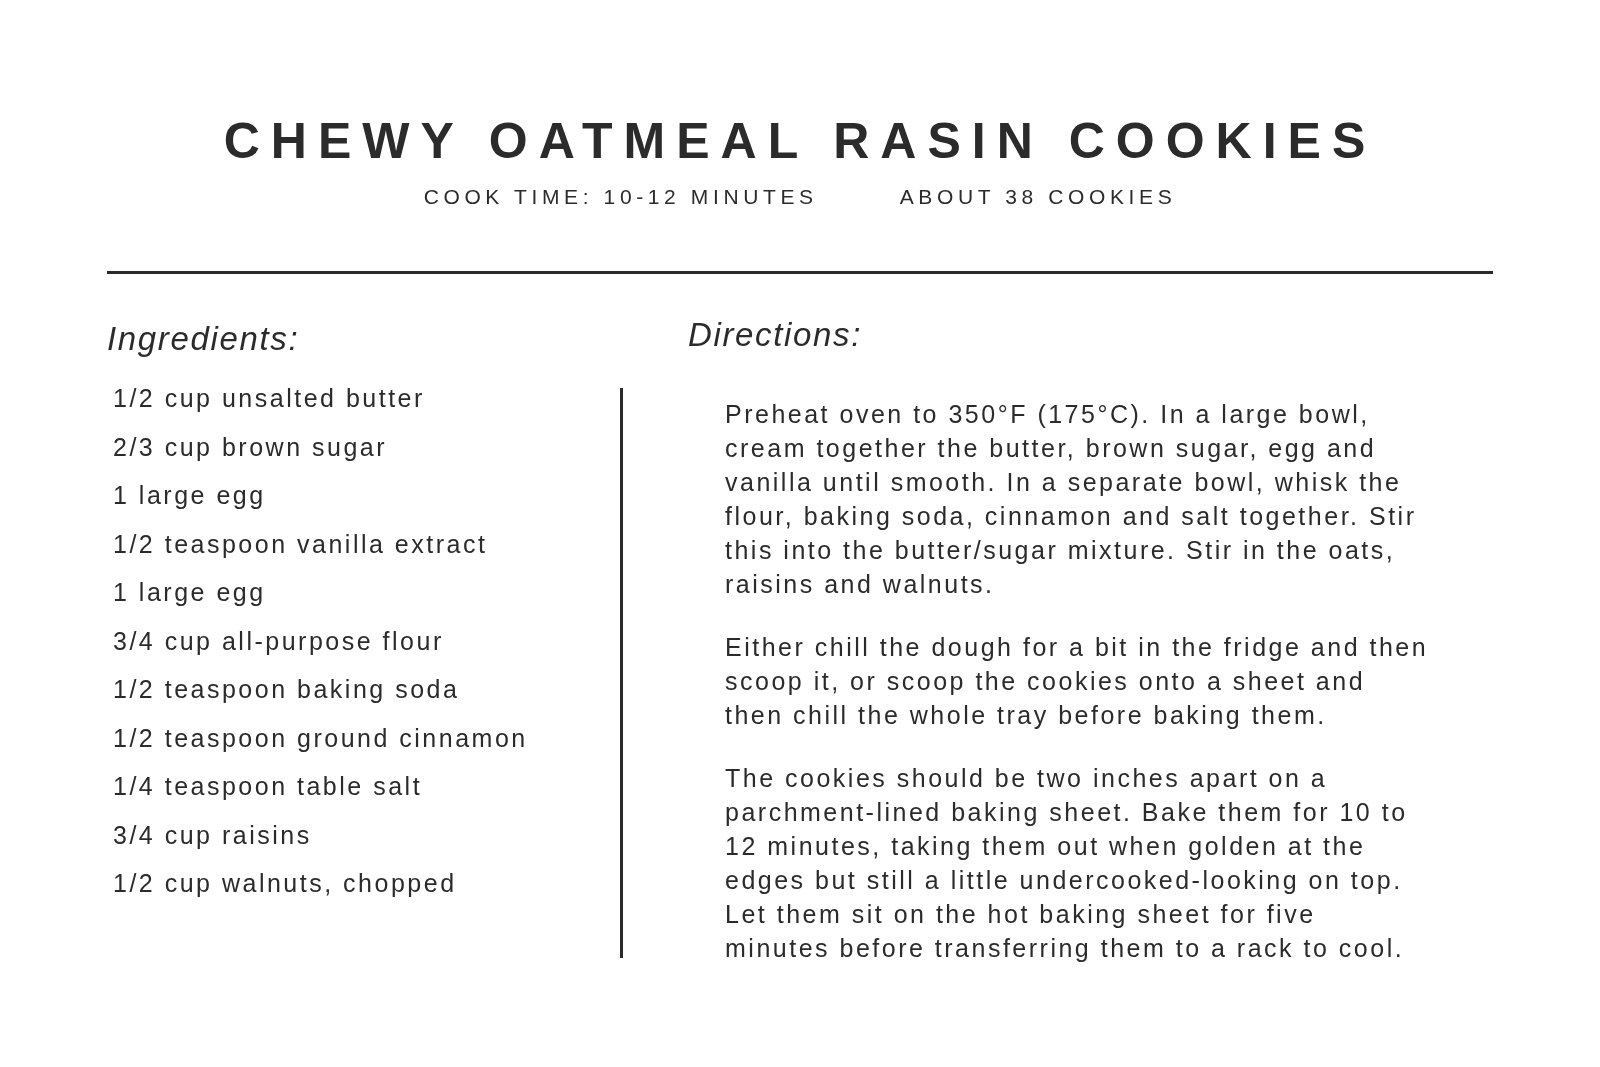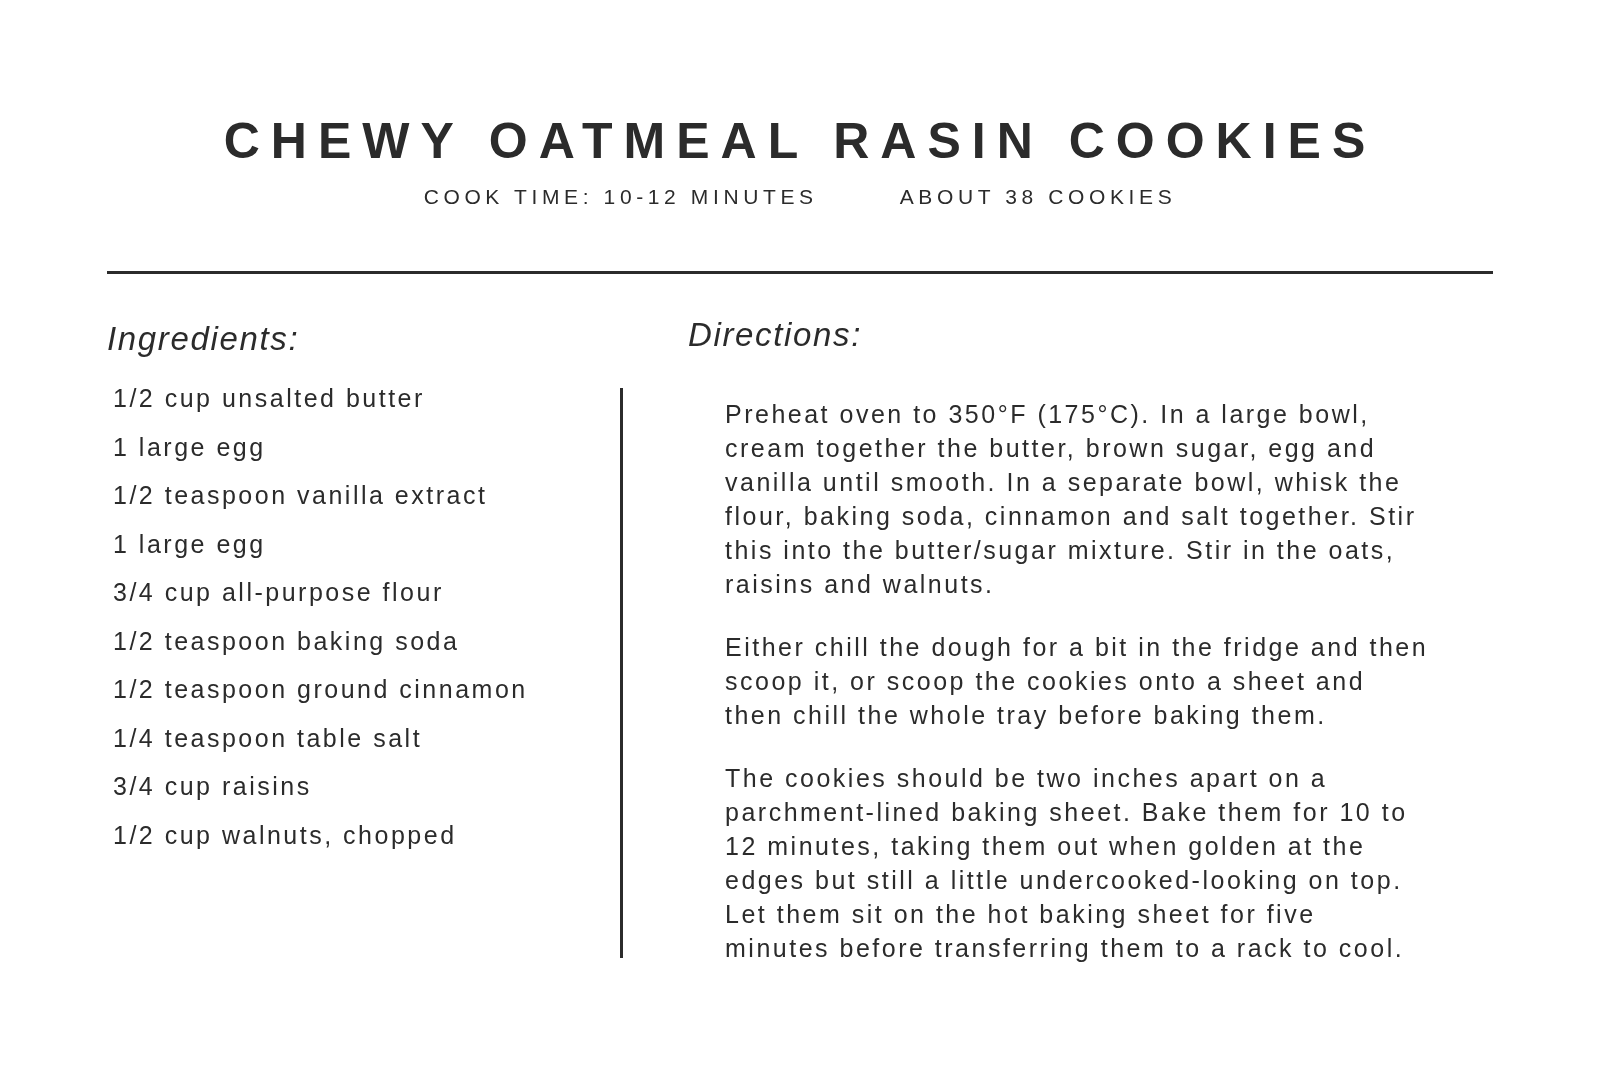--- a/index.html
+++ b/index.html
@@ -106,20 +106,21 @@
     <span>COOK TIME: 10-12 MINUTES</span>
     <span>ABOUT 38 COOKIES</span>
   </div>
 
   <div class="rule"></div>
 
   <h2 class="section-heading ingredients-heading">Ingredients:</h2>
 
   <div class="ingredients-list">
       <div class="ingredient-line">1/2 cup unsalted butter</div>
+      <div class="ingredient-line">2/3 cup brown sugar</div>
       <div class="ingredient-line">1 large egg</div>
       <div class="ingredient-line">1/2 teaspoon vanilla extract</div>
       <div class="ingredient-line">1 large egg</div>
       <div class="ingredient-line">3/4 cup all-purpose flour</div>
       <div class="ingredient-line">1/2 teaspoon baking soda</div>
       <div class="ingredient-line">1/2 teaspoon ground cinnamon</div>
       <div class="ingredient-line">1/4 teaspoon table salt</div>
       <div class="ingredient-line">3/4 cup raisins</div>
       <div class="ingredient-line">1/2 cup walnuts, chopped</div>
     </div>

